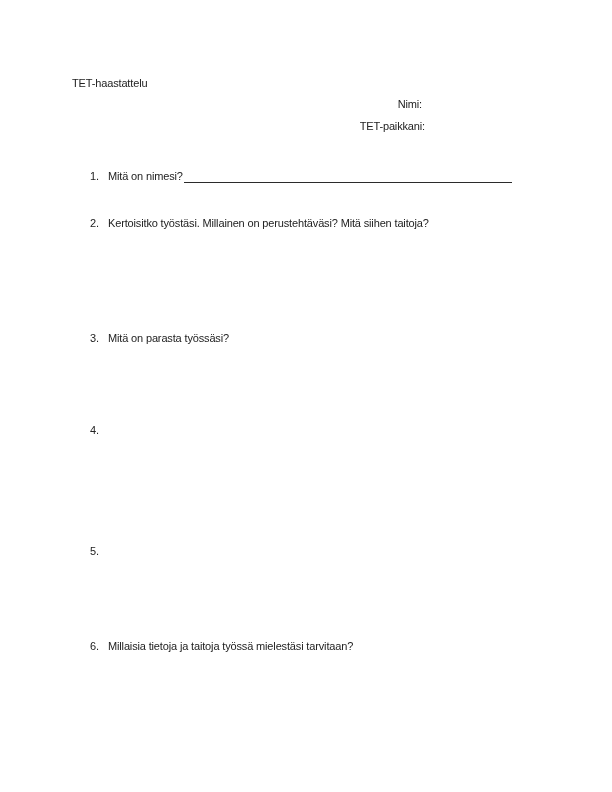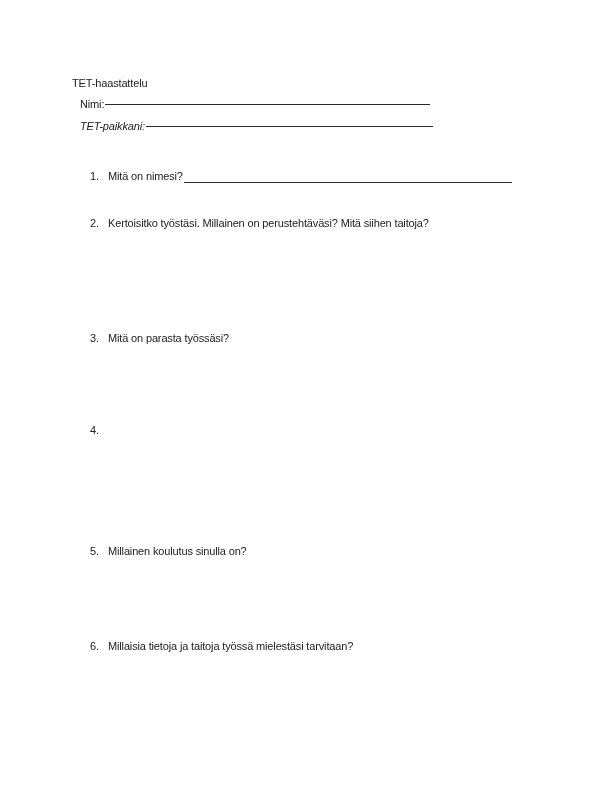--- a/index.html
+++ b/index.html
@@ -20,29 +20,30 @@
   }
   .title {
     position: absolute;
     left: 72px;
     top: 76px;
     line-height: 15px;
     white-space: nowrap;
   }
   .field {
     position: absolute;
-    left: 80px;
+    left: 72px;
     display: flex;
-    align-items: center;
+    align-items: flex-end;
     height: 14px;
     line-height: 14px;
     white-space: nowrap;
+    flex-direction: column;
   }
   .field-nimi { top: 97px;  width: 350px; }
-  .field-tet  { top: 119px; width: 353px; font-style: italic; }
+  .field-tet  { top: 119px; width: 353px; }
   .fill-line {
     flex: 1 1 auto;
     border-bottom: 1px solid #2b2b2b;
     margin-left: 1px;
   }
   .question {
     position: absolute;
     left: 90px;
     display: flex;
     align-items: stretch;
@@ -94,21 +95,20 @@
     <span class="q-num">3.</span>
     <span class="q-text">Mitä on parasta työssäsi?</span>
   </div>
 
   <div class="question q4">
     <span class="q-num">4.</span>
   </div>
 
   <div class="question q5">
     <span class="q-num">5.</span>
-    <span class="q-text">Millainen koulutus sinulla on?</span>
   </div>
 
   <div class="question q6">
     <span class="q-num">6.</span>
     <span class="q-text">Millaisia tietoja ja taitoja työssä mielestäsi tarvitaan?</span>
   </div>
 
 </div>
 
 </body></html>

